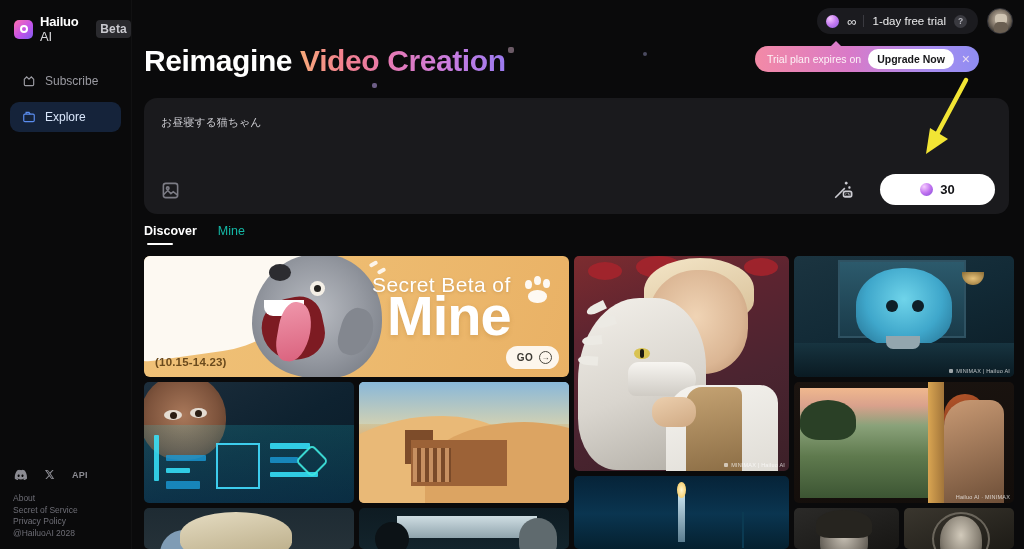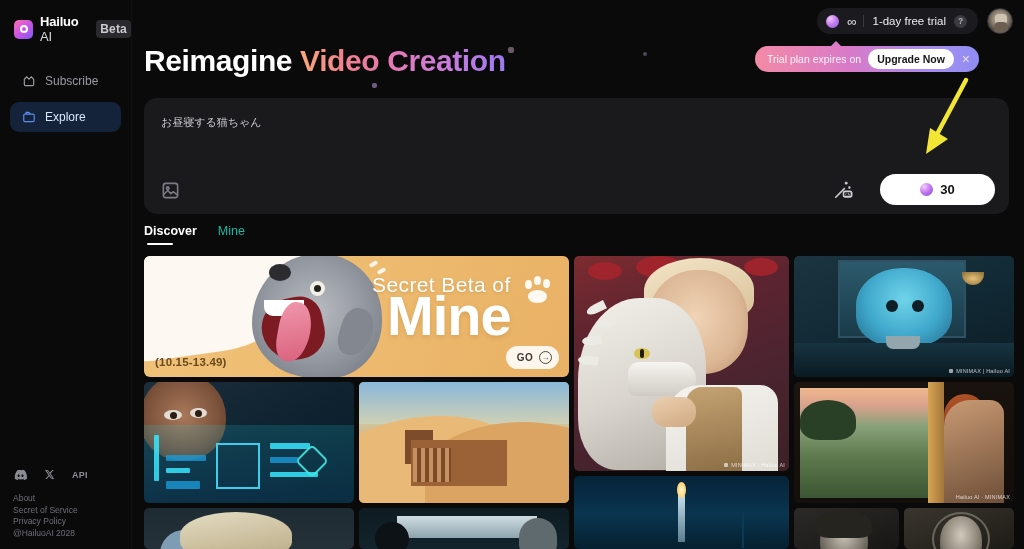--- a/index.html
+++ b/index.html
@@ -500,21 +500,21 @@
         <i class="b-dash"></i>
         <i class="b-dash2"></i>
         <div class="b-txt1">Secret Beta of</div>
         <div class="b-txt2">Mine</div>
         <div class="paw">
             <i></i>
             <i></i>
             <i></i>
             <i></i>
           </div>
-        <div class="b-date">(10.15-13.49)</div>
+        <div class="b-date">(10.15-14.23)</div>
         <div class="go-btn">
           <span class="gt">GO</span>
           <span class="gc">→</span>
         </div>
       </div>
 
       <div class="card thumb c-holo">
         <i class="face"></i>
         <i class="eyeW"></i>
         <i class="eyeW2"></i>

